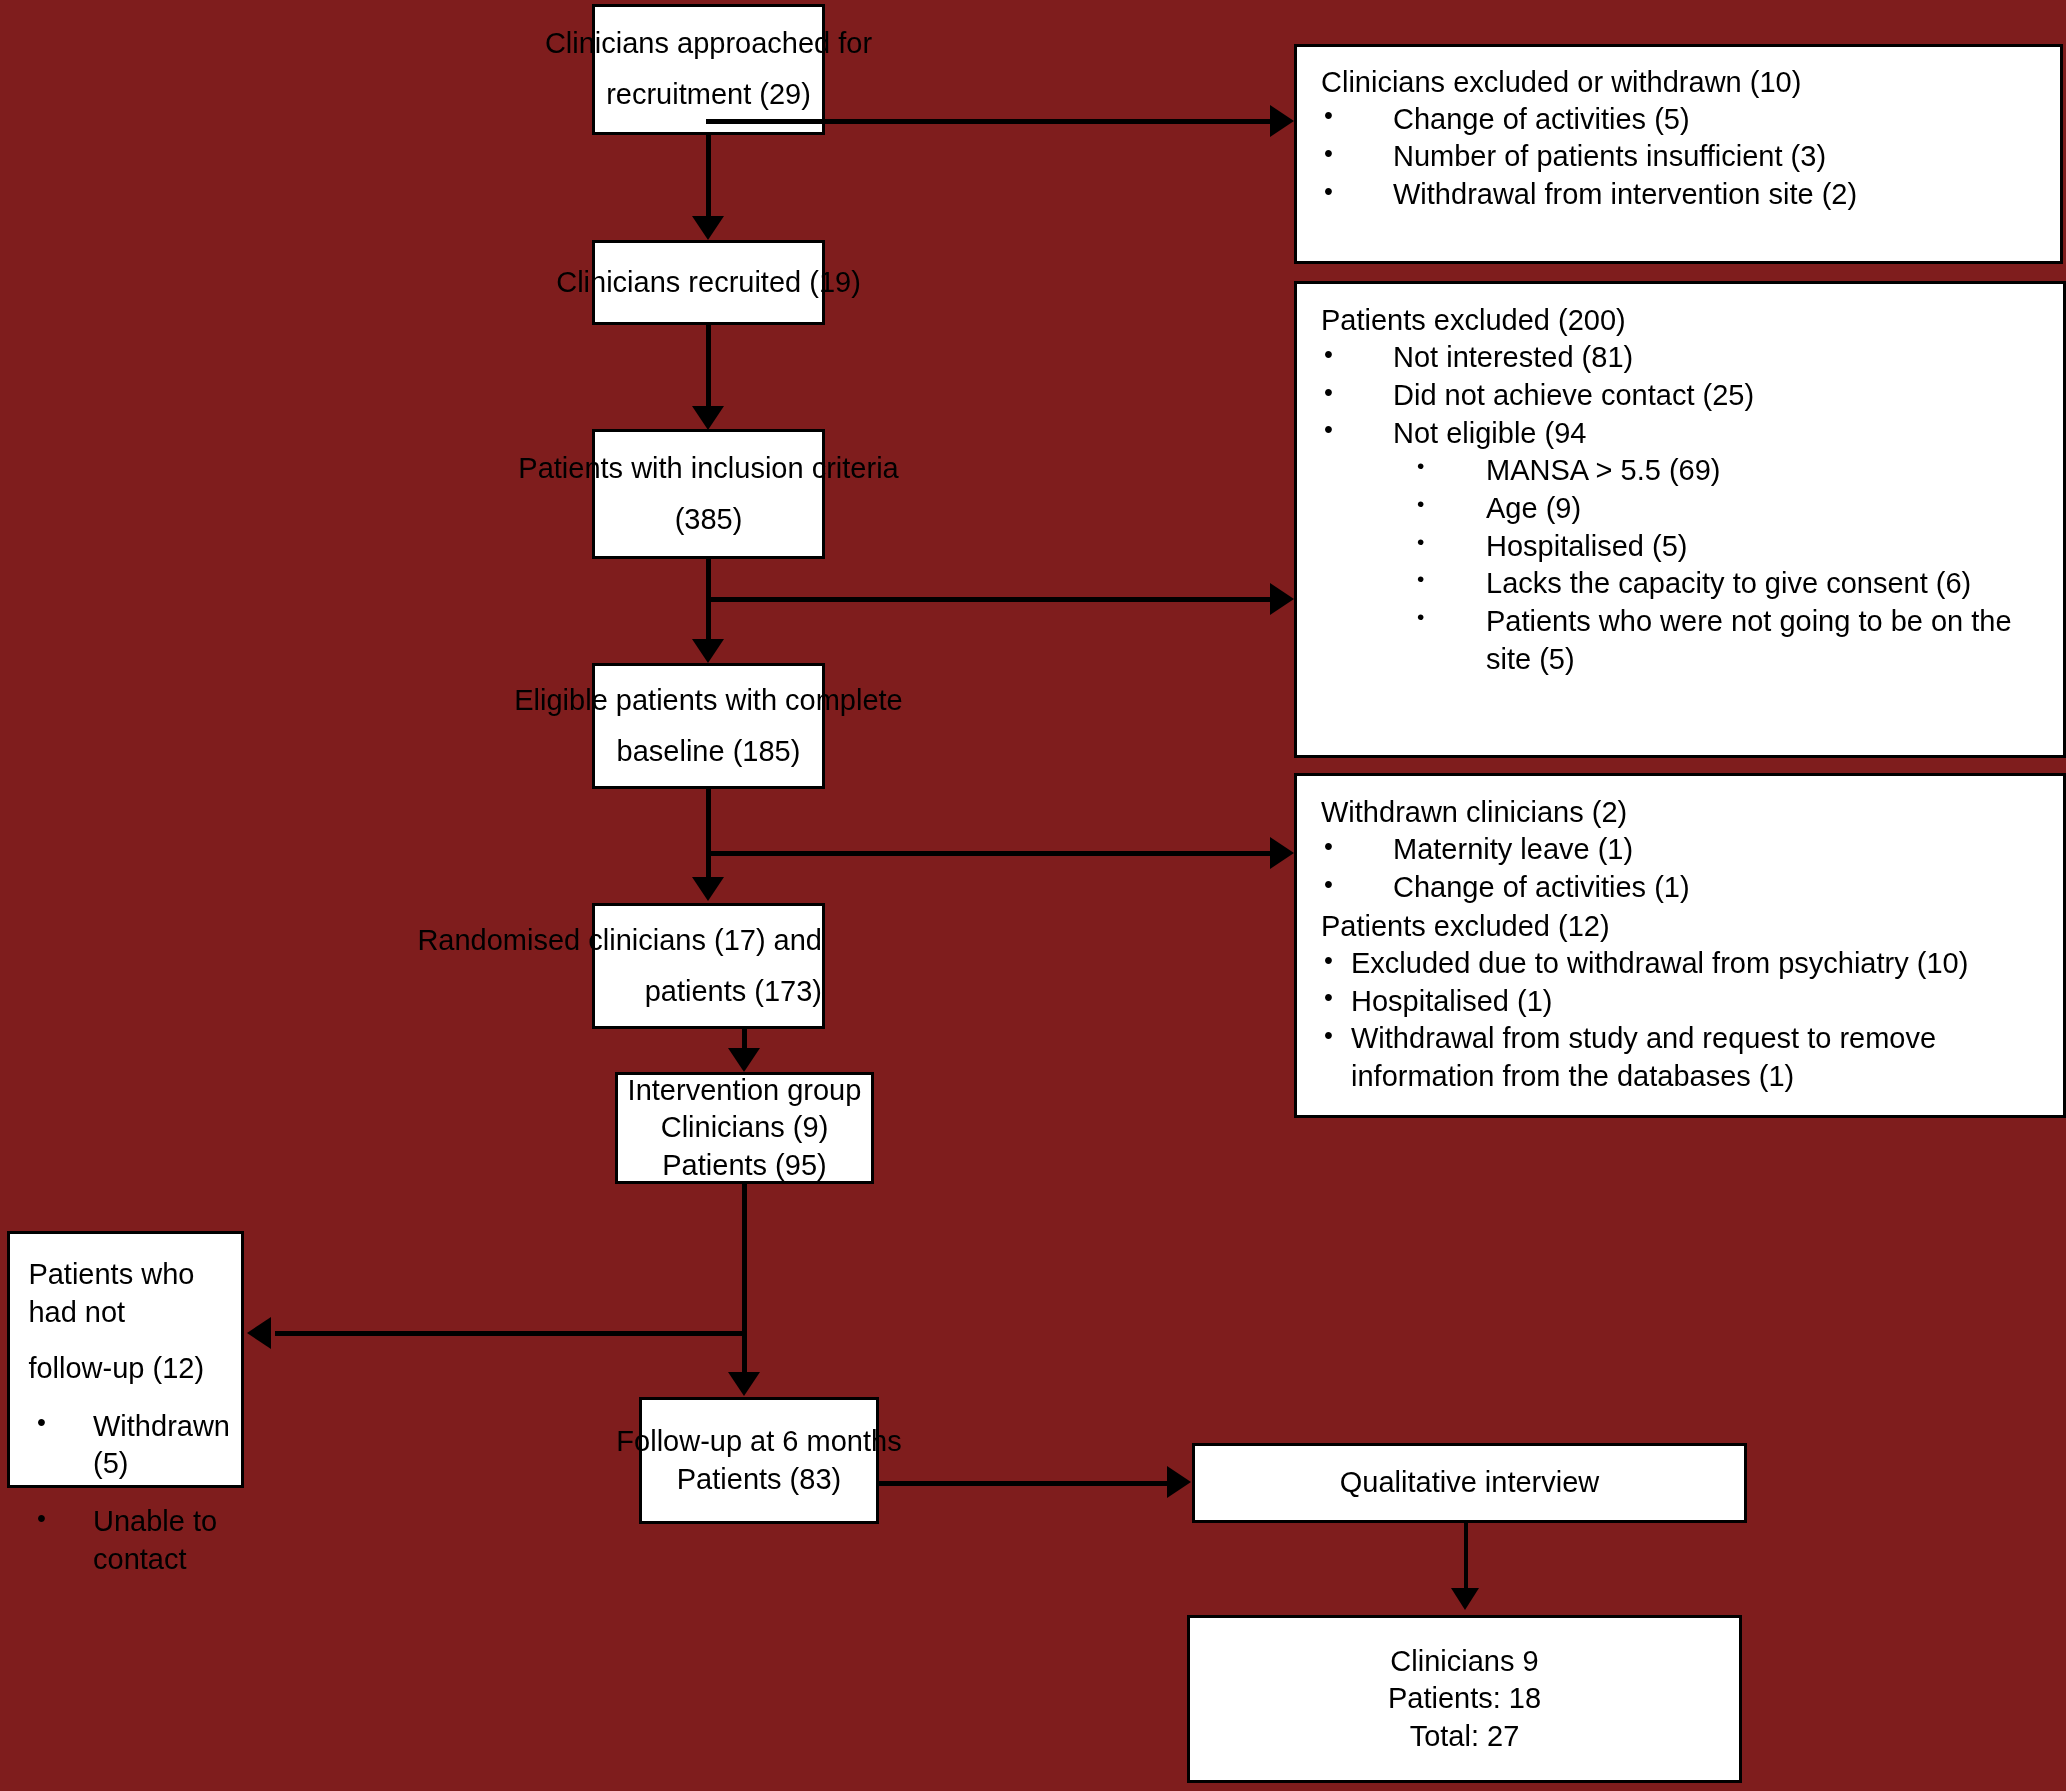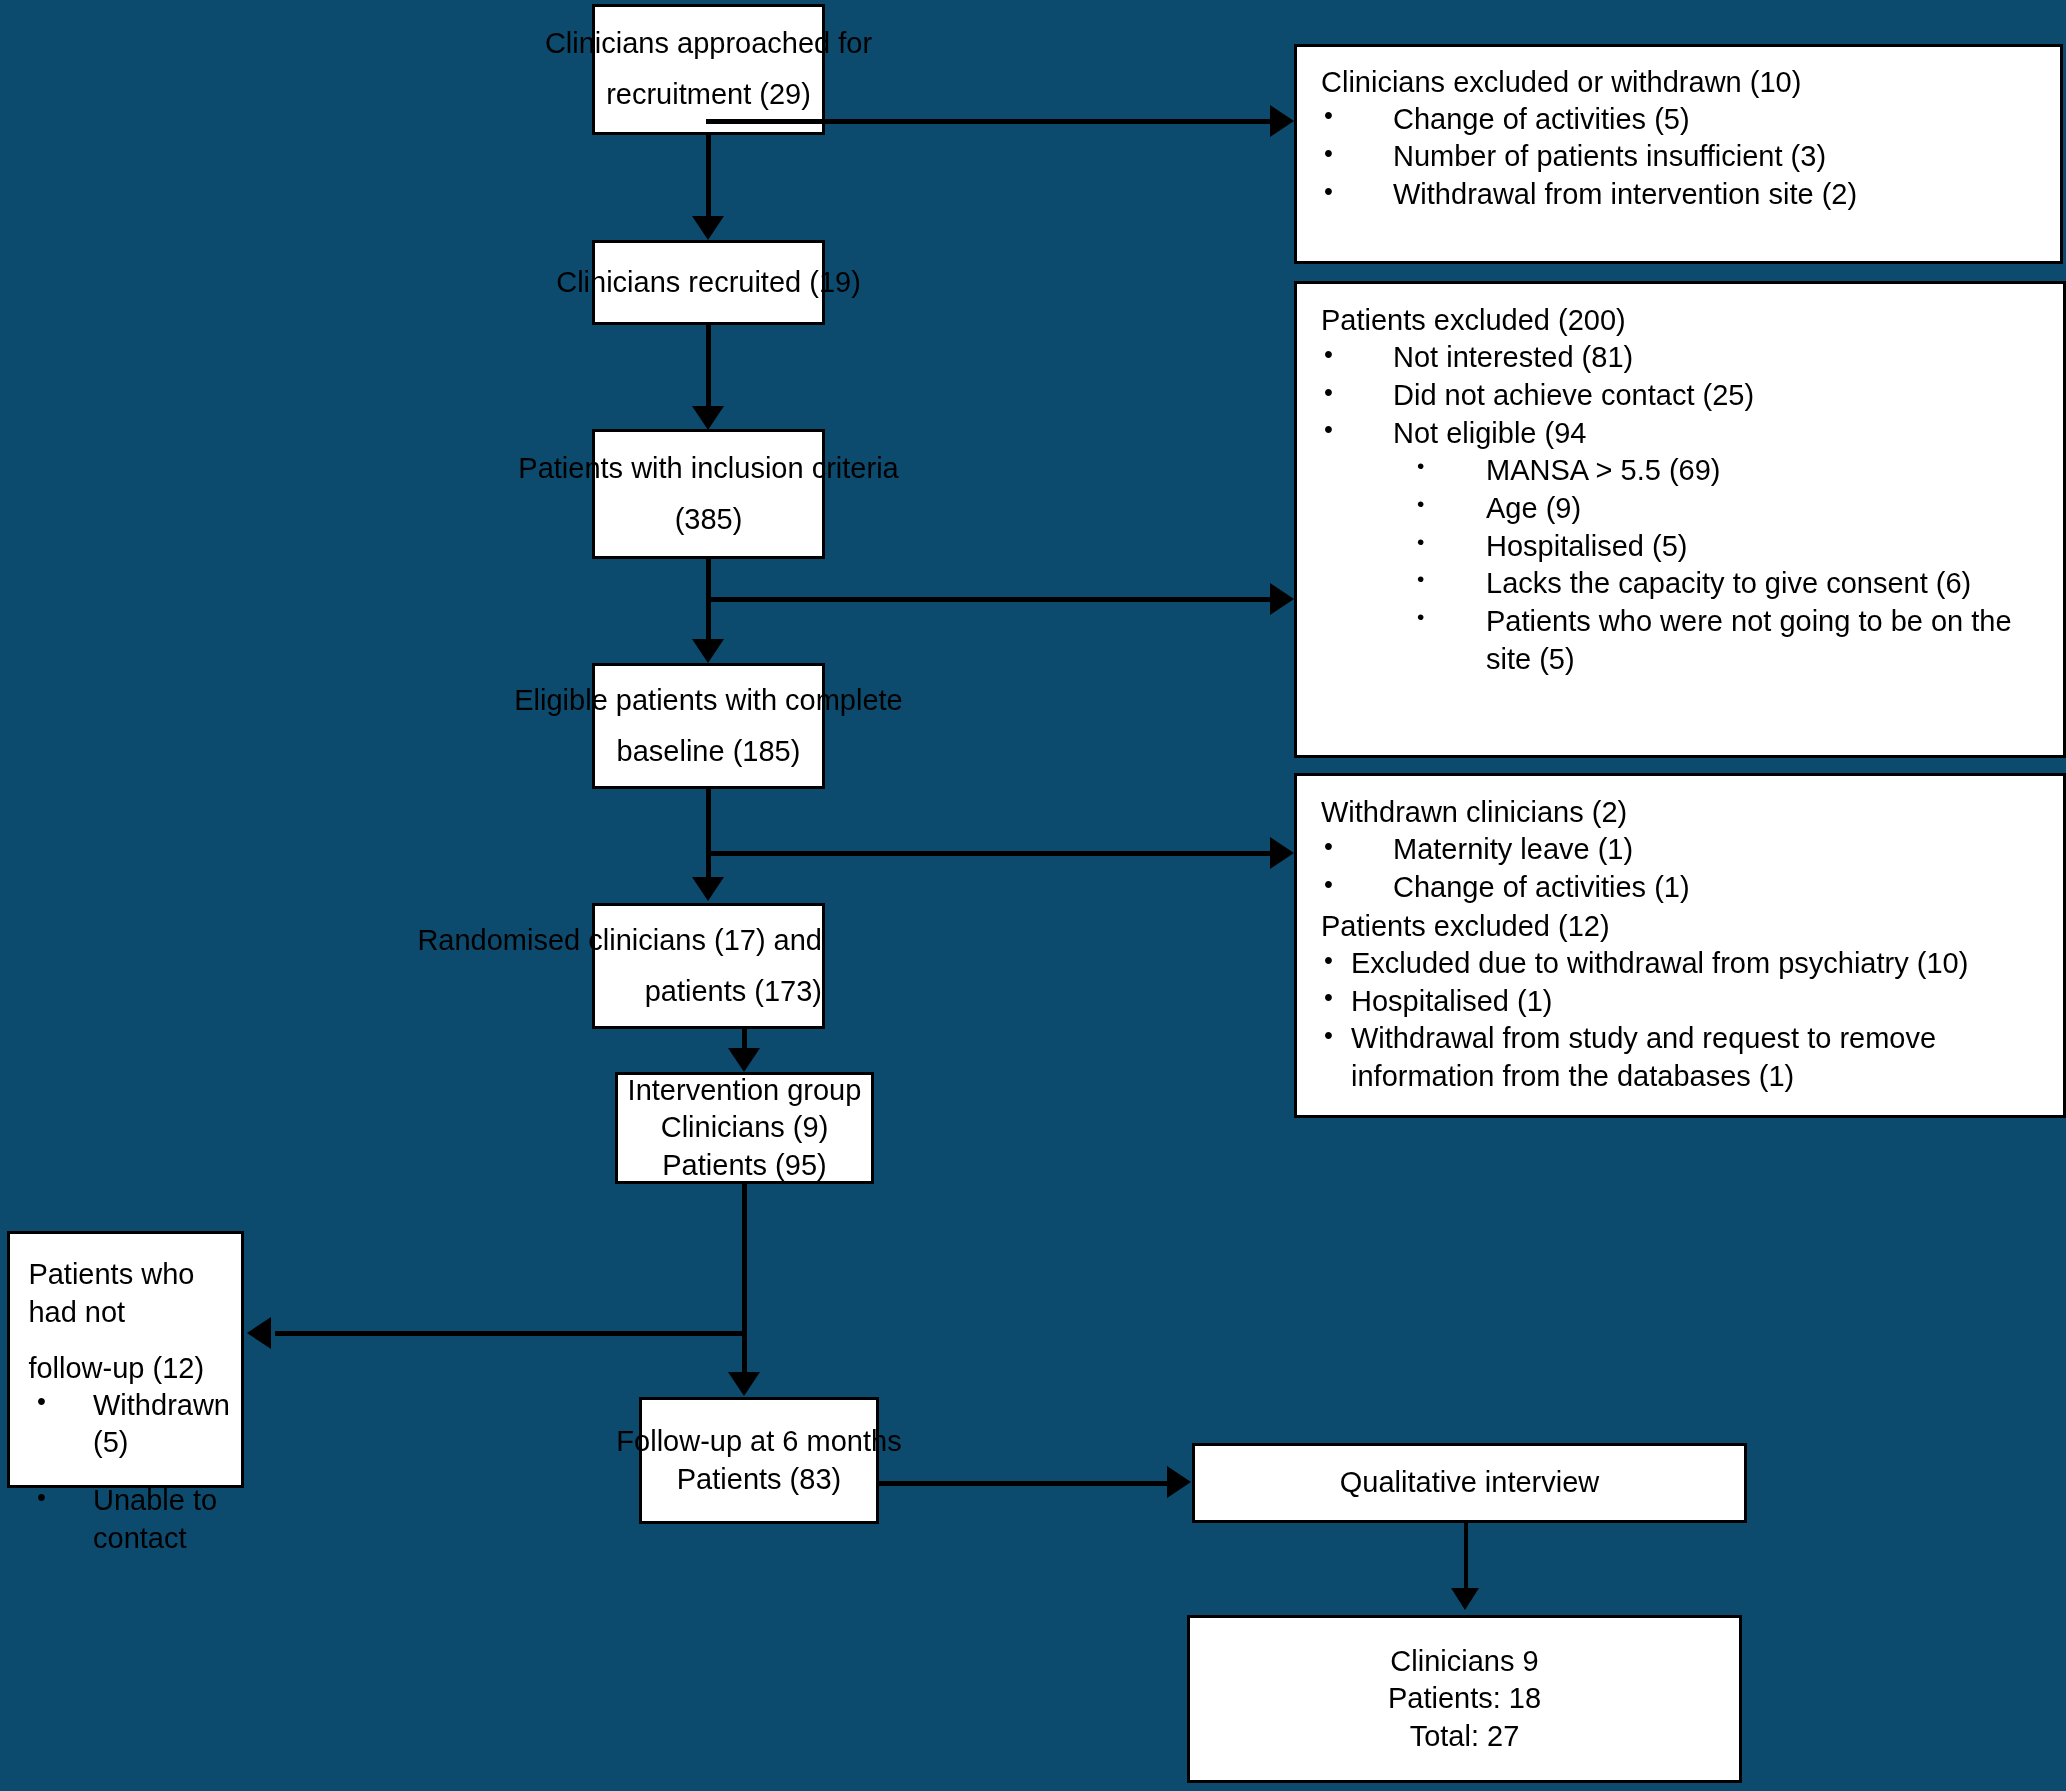--- a/index.html
+++ b/index.html
@@ -1,20 +1,20 @@
 <!DOCTYPE html>
 <html style="font-size:11.3px"><head>
 <meta charset="utf-8">
 <title>CONSORT Flow Diagram</title>
 <style>
   html,body{margin:0;padding:0;background:#ffffff;}
   #stage{
     position:relative;
     width:2066px;height:1791px;
-    background:#0c4a6e;
+    background:#7f1d1d;
     font-family:"Liberation Sans", sans-serif;
     color:#000000;
     overflow:hidden;
   }
   .box{
     position:absolute;
     box-sizing:border-box;
     border:3.5px solid #000000;
     background:#ffffff;
     display:flex;
@@ -178,21 +178,21 @@
     <ul class="bul">
       <li style="padding-left:54px;">Excluded due to withdrawal from psychiatry (10)</li>
       <li style="padding-left:54px;">Hospitalised (1)</li>
       <li style="padding-left:54px;white-space:normal;padding-right:40px;">Withdrawal from study and request to remove information from the databases (1)</li>
     </ul>
   </div>
 
   <div class="box left-align" style="left:7px;top:1231px;width:237px;height:257px;justify-content:flex-start;padding-top:21px;">
     <span class="hdr" style="padding-left:18.4px;">Patients who had not</span>
     <span class="hdr" style="padding-left:18.4px;margin-top:17px;">follow-up (12)</span>
-    <ul class="bul" style="">
+    <ul class="bul" style="margin-top:21px;">
       <li style="padding-left:83px;margin-bottom:20px;">Withdrawn (5)</li>
       <li style="padding-left:83px;">Unable to contact</li>
     </ul>
   </div>
 
   <div class="vline" style="left:706px;top:134px;height:85px;"></div>
   <div class="arrow-down" style="left:692px;top:216px;"></div>
 
   <div class="hline" style="left:706px;top:119px;width:565px;"></div>
   <div class="arrow-right" style="left:1270px;top:105px;"></div>

